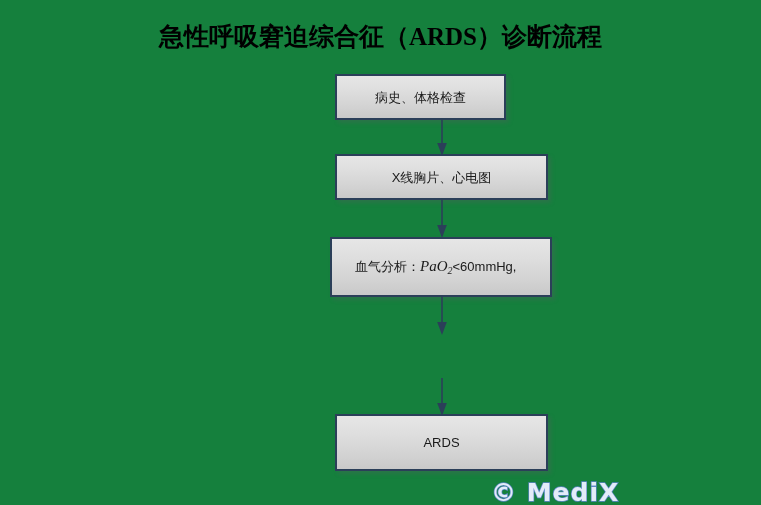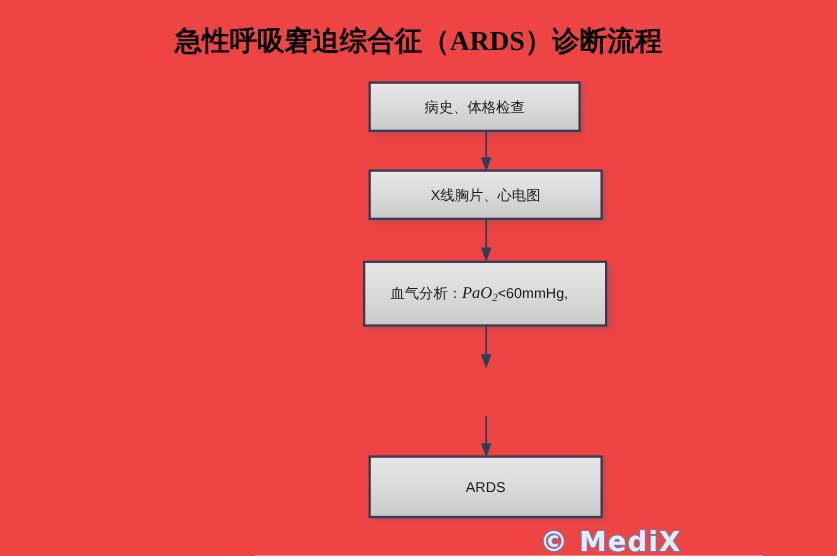--- a/index.html
+++ b/index.html
@@ -12,21 +12,21 @@
     background: #ffffff;
     font-family: "Liberation Sans", sans-serif;
     overflow: hidden;
     position: relative;
   }
 
   #canvas {
     position: relative;
     width: 761px;
     height: 505px;
-    background: #ef4444;
+    background: #15803d;
   }
 
   
   .chart-title {
     position: absolute;
     left: 0;
     top: 20px;
     width: 761px;
     text-align: center;
     font-family: "Liberation Serif", "DejaVu Serif", serif;
@@ -99,21 +99,21 @@
     text-shadow: 0 1px 0 rgba(91,134,196,0.25);
   }
 </style>
 </head>
 <body>
 
 <div id="canvas">
 
   <div class="chart-title">急性呼吸窘迫综合征（ARDS）诊断流程</div>
 
-  <div class="flow-box" style="left:335px; top:74px; width:193px; height:46px;align-items:center;">
+  <div class="flow-box" style="left:335px; top:74px; width:171px; height:46px;align-items:center;">
     <span class="box-text">病史、体格检查</span>
   </div>
 
   <svg class="connector" style="left:429px; top:118px;" width="26" height="40">
     <line x1="13" y1="0" x2="13" y2="27" stroke="#2b3f59" stroke-width="1.6"></line>
     <polygon points="13,38 8.2,25 17.8,25" fill="#2b3f59"></polygon>
   </svg>
 
   <div class="flow-box" style="left:335px; top:154px; width:213px; height:46px;">
     <span class="box-text">X线胸片、心电图</span>

